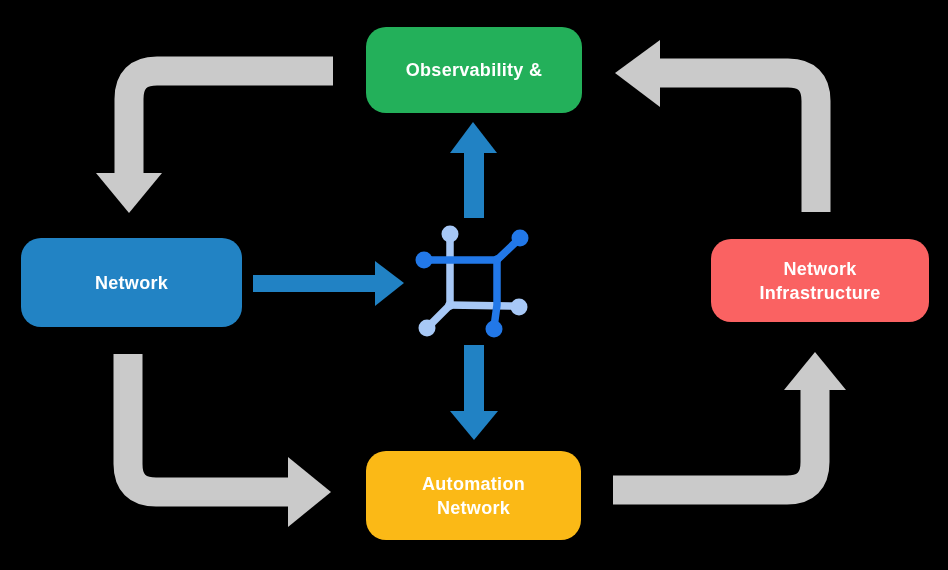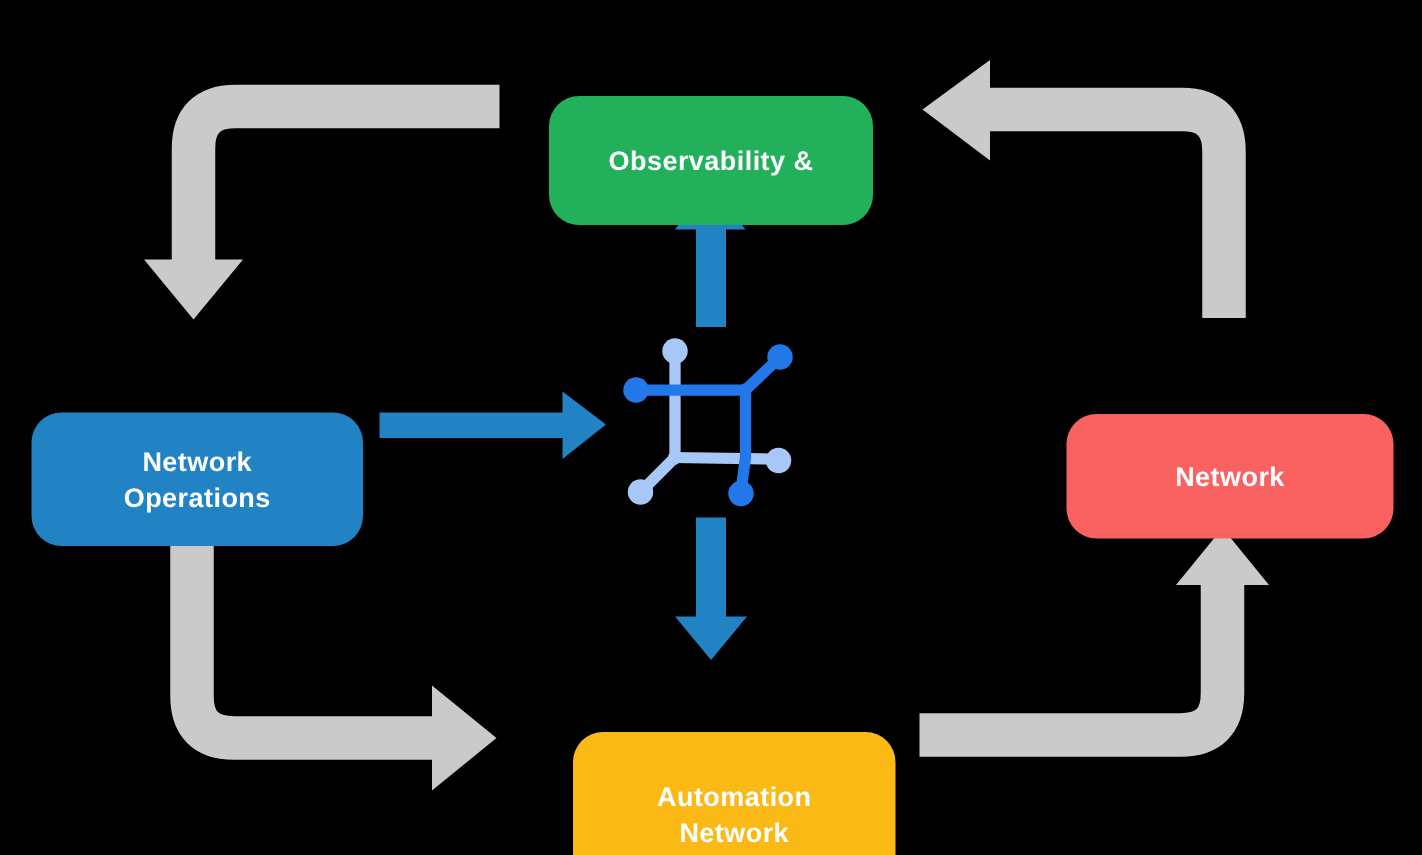--- a/index.html
+++ b/index.html
@@ -24,27 +24,26 @@
     display: flex;
     flex-direction: column;
     align-items: center;
     justify-content: center;
     text-align: center;
     color: #ffffff;
     font-size: 18px;
     line-height: 24px;
     font-weight: 700;
     letter-spacing: 0.3px;
-    margin-top: 37px;
   }
   .node-box span { display: block; }
   .box-observability   { left: 366px; top: 27px;  width: 216px; height: 86px; }
   .box-operations      { left: 21px;  top: 238px; width: 221px; height: 89px; }
   .box-infrastructure  { left: 711px; top: 239px; width: 218px; height: 83px; }
-  .box-automation      { left: 382px; top: 451px; width: 215px; height: 110px; text-align: center; }
+  .box-automation      { left: 366px; top: 451px; width: 215px; height: 89px; text-align: center; }
 </style>
 </head>
 <body>
 
 <div class="canvas">
 
   <svg class="arrows-layer" viewBox="0 0 948 570" xmlns="http://www.w3.org/2000/svg">
 
     <g>
       <path fill="none" stroke-width="29" d="M333,71 H157 Q129,71 129,99 V175" stroke="#cacaca"></path>
@@ -100,25 +99,25 @@
       <circle stroke="none" cx="494" cy="329" r="8.5" fill="#2278e8"></circle>
     </g>
   </svg>
 
   <div class="node-box box-observability" style="background: rgb(35, 176, 90);">
     <span>Observability &amp;</span>
   </div>
 
   <div class="node-box box-operations" style="background: rgb(34, 131, 196);">
     <span>Network</span>
-    <span>Operations</span>
   </div>
 
   <div class="node-box box-infrastructure" style="background: rgb(250, 98, 98);">
     <span>Network</span>
+    <span>Infrastructure</span>
   </div>
 
   <div class="node-box box-automation" style="background: rgb(251, 185, 22);">
     <span>Automation</span>
     <span>Network</span>
   </div>
 
 </div>
 
 </body></html>

